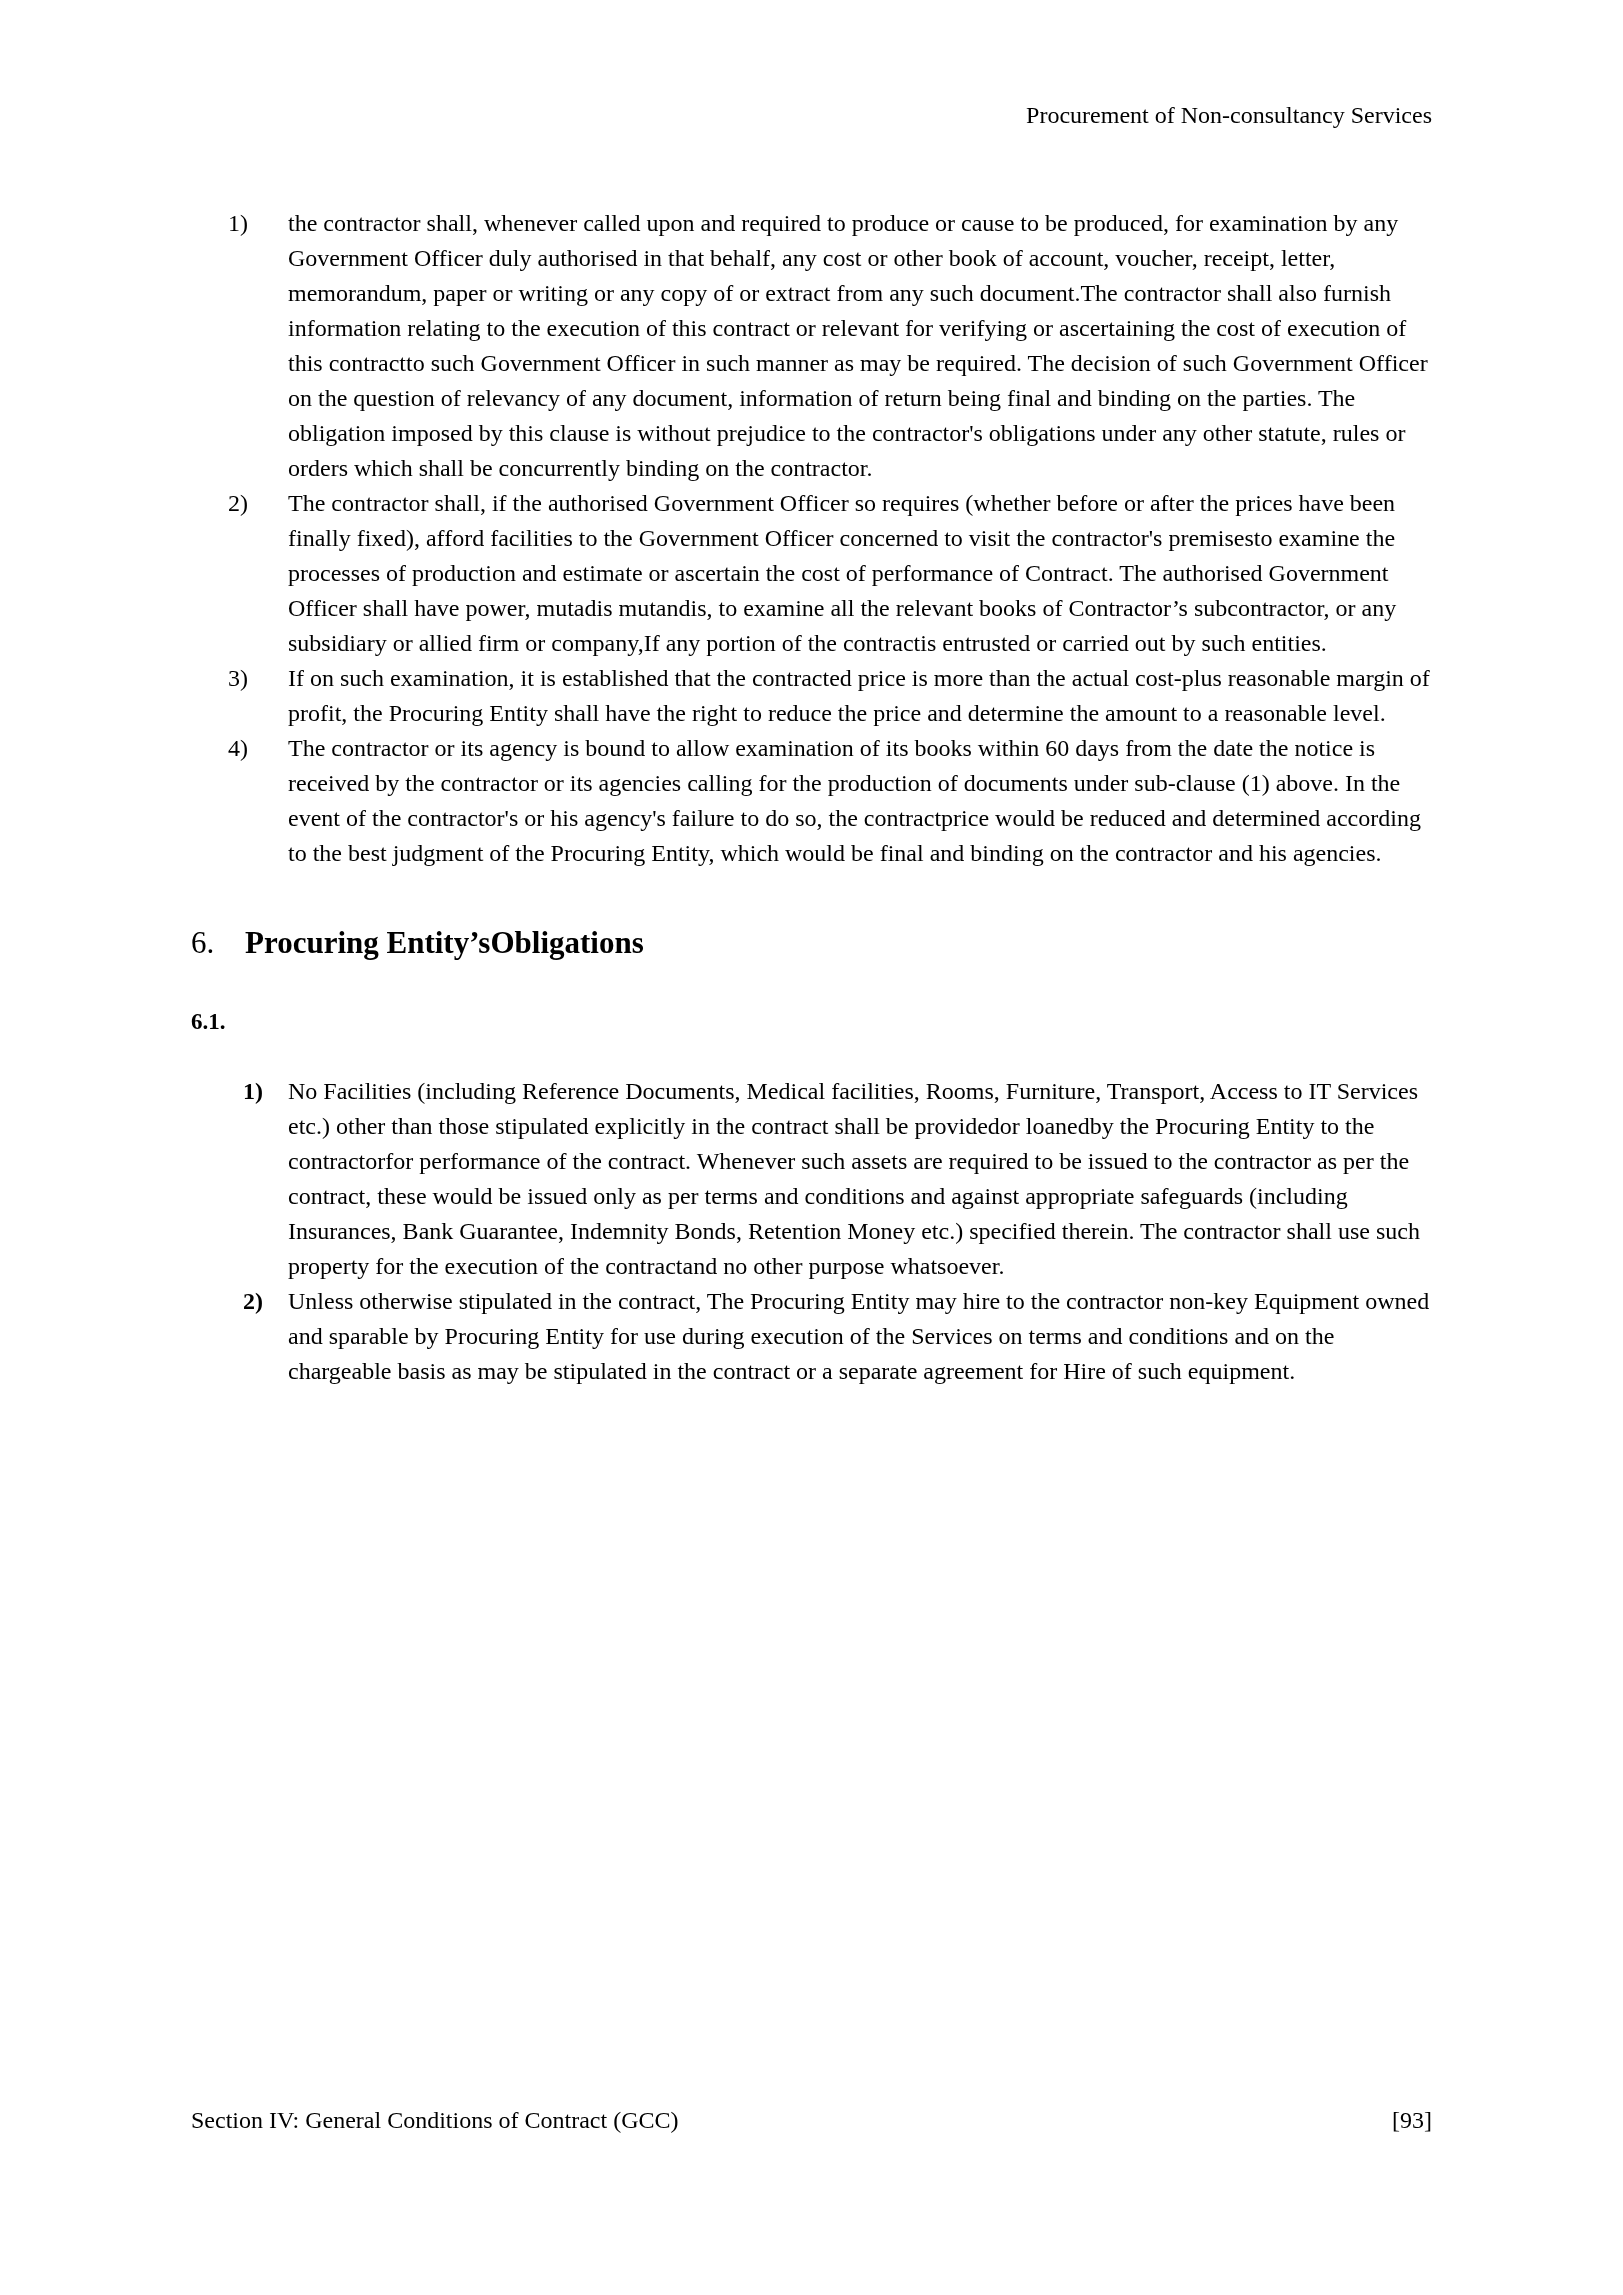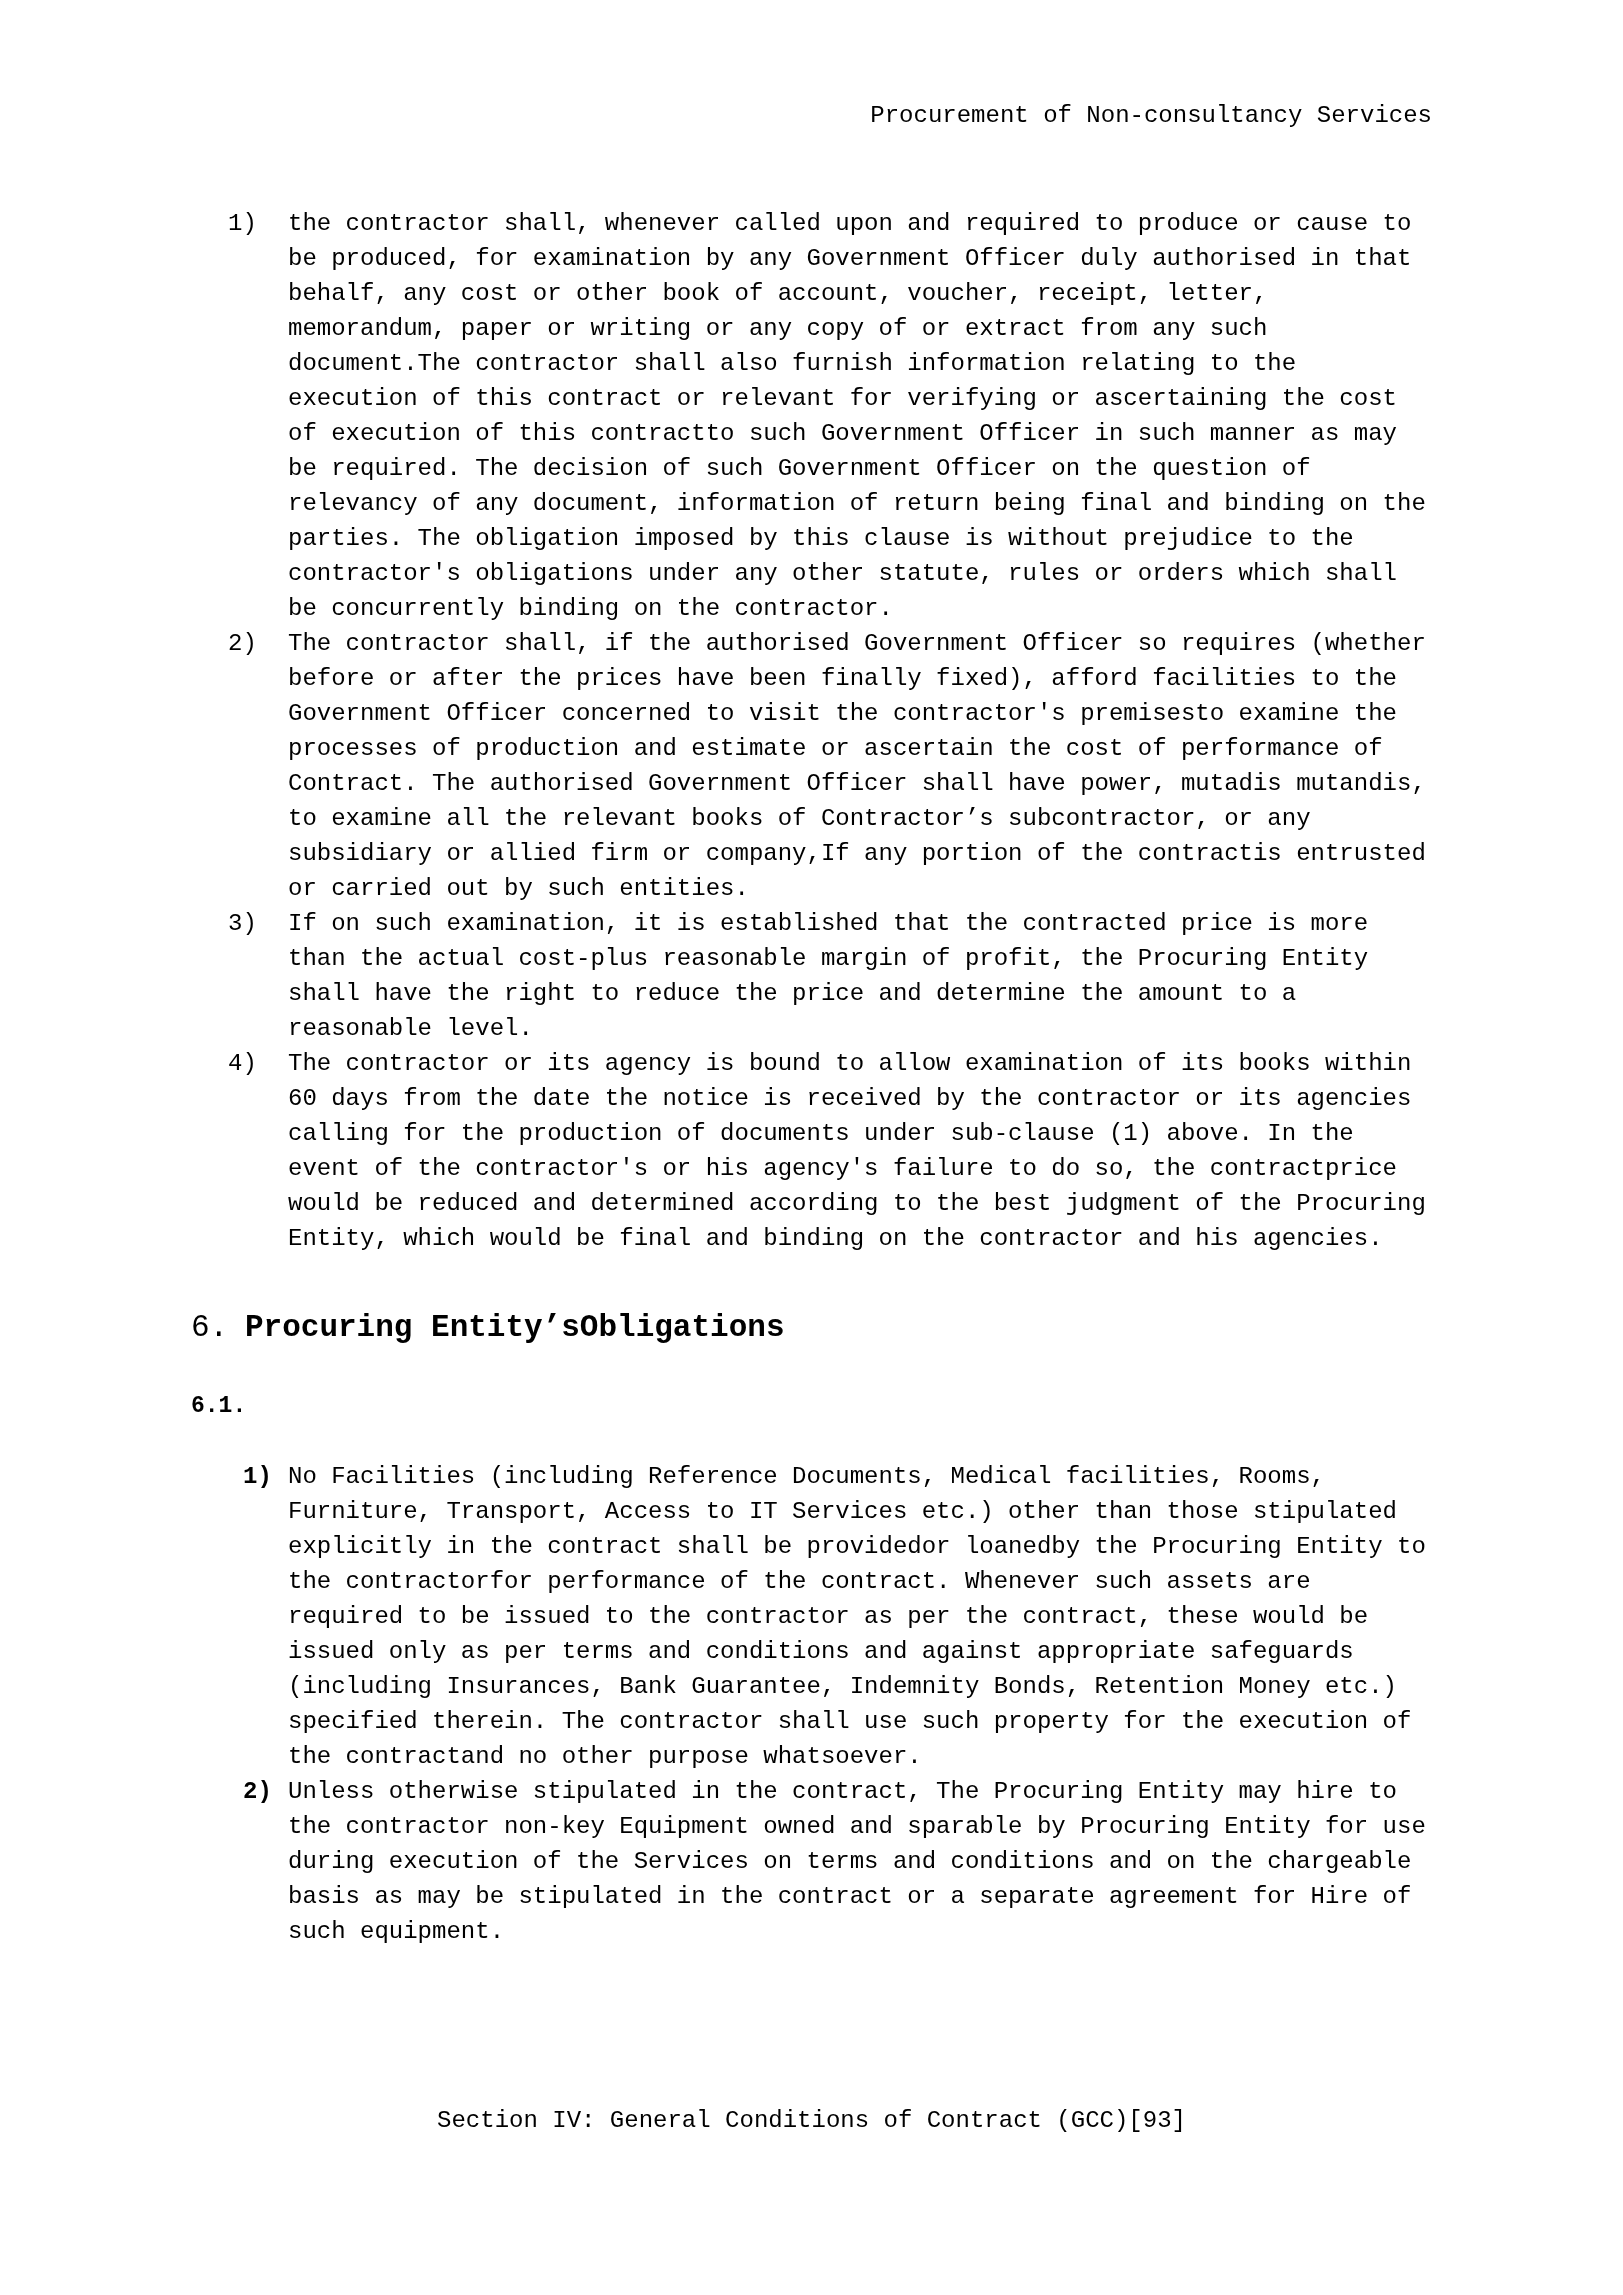--- a/index.html
+++ b/index.html
@@ -3,21 +3,21 @@
 <meta charset="utf-8">
 <style>
   * { box-sizing: border-box; margin: 0; padding: 0; }
   html, body { background: #ffffff; }
   .page {
     position: relative;
     width: 1623px;
     height: 2295px;
     background: #ffffff;
     color: #000000;
-    font-family: Liberation Mono, monospace;
+    font-family: Liberation Serif, serif;
     font-size: 24px;
     line-height: 35px;
   }
   .page-inner {
     padding: 98px 191px 0 191px;
   }
   .page-header {
     text-align: right;
     margin-bottom: 73px;
   }
@@ -56,21 +56,21 @@
     display: flex;
   }
   .heading-2 .h-num { width: 103px; flex: none; }
   .list-after-heading { margin-top: 35px; }
   .page-footer {
     position: absolute;
     left: 191px;
     right: 191px;
     bottom: 157px;
     display: flex;
-    justify-content: center;
+    justify-content: space-between;
   }
 </style>
 </head>
 <body>
 
 <div class="page">
   <div class="page-inner">
 
     <div class="page-header">
       <span>Procurement of Non-consultancy Services</span>

